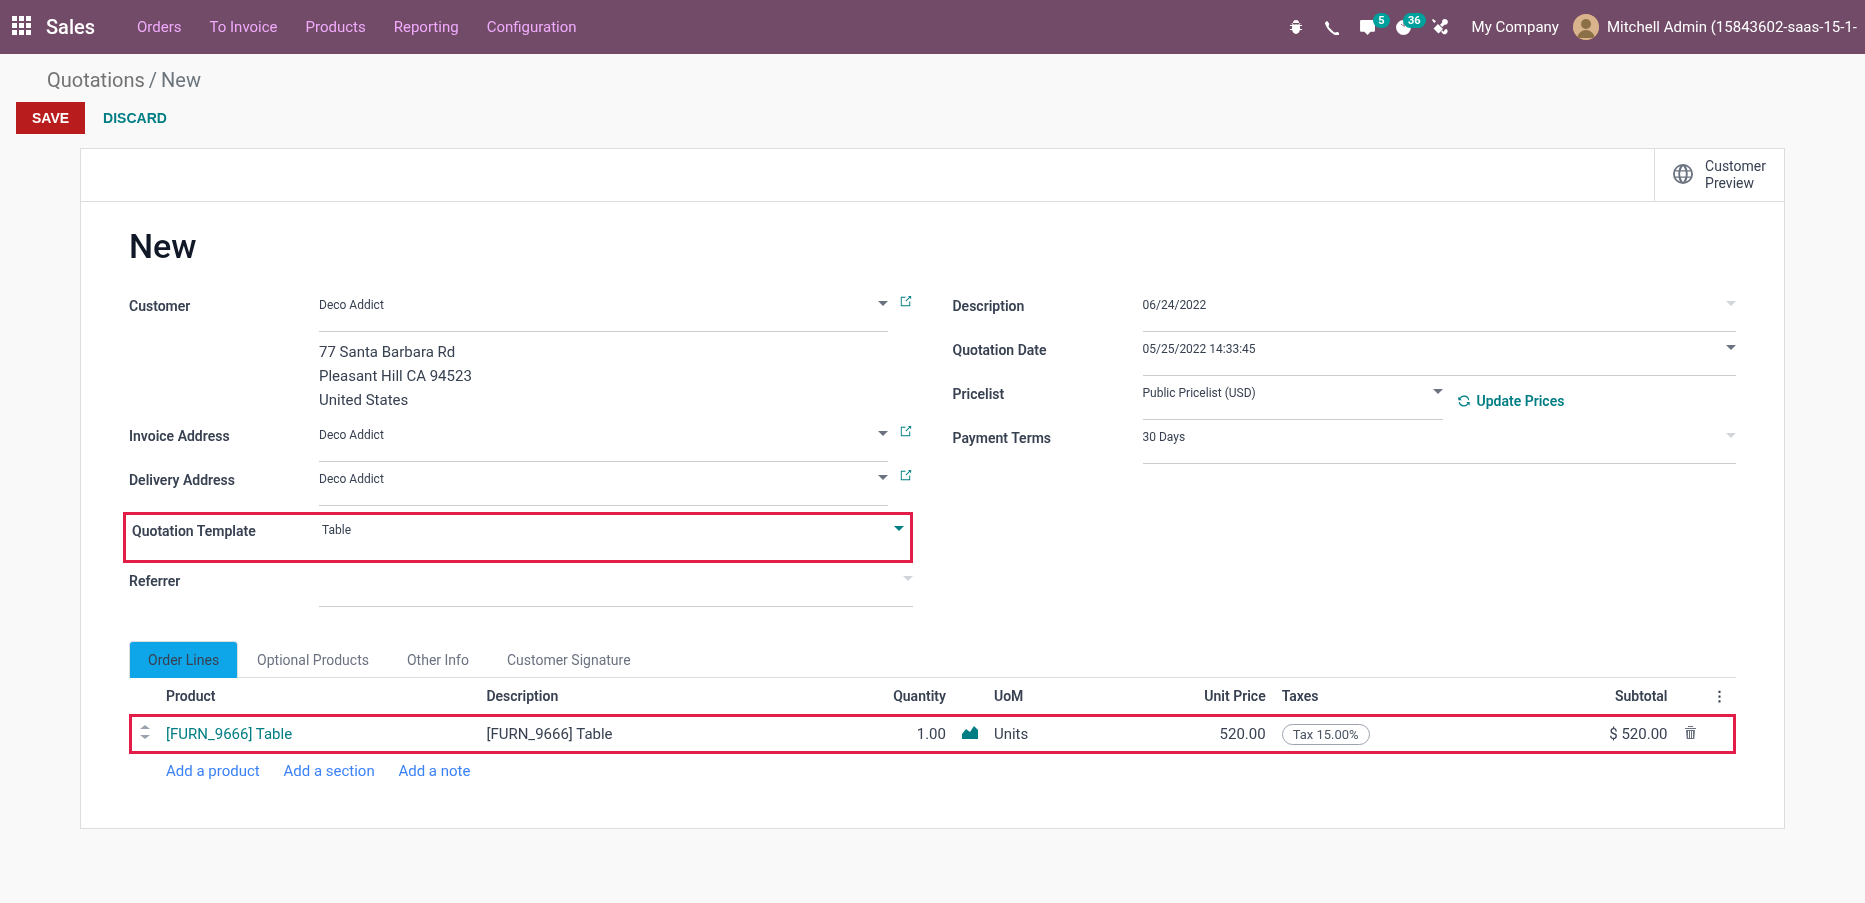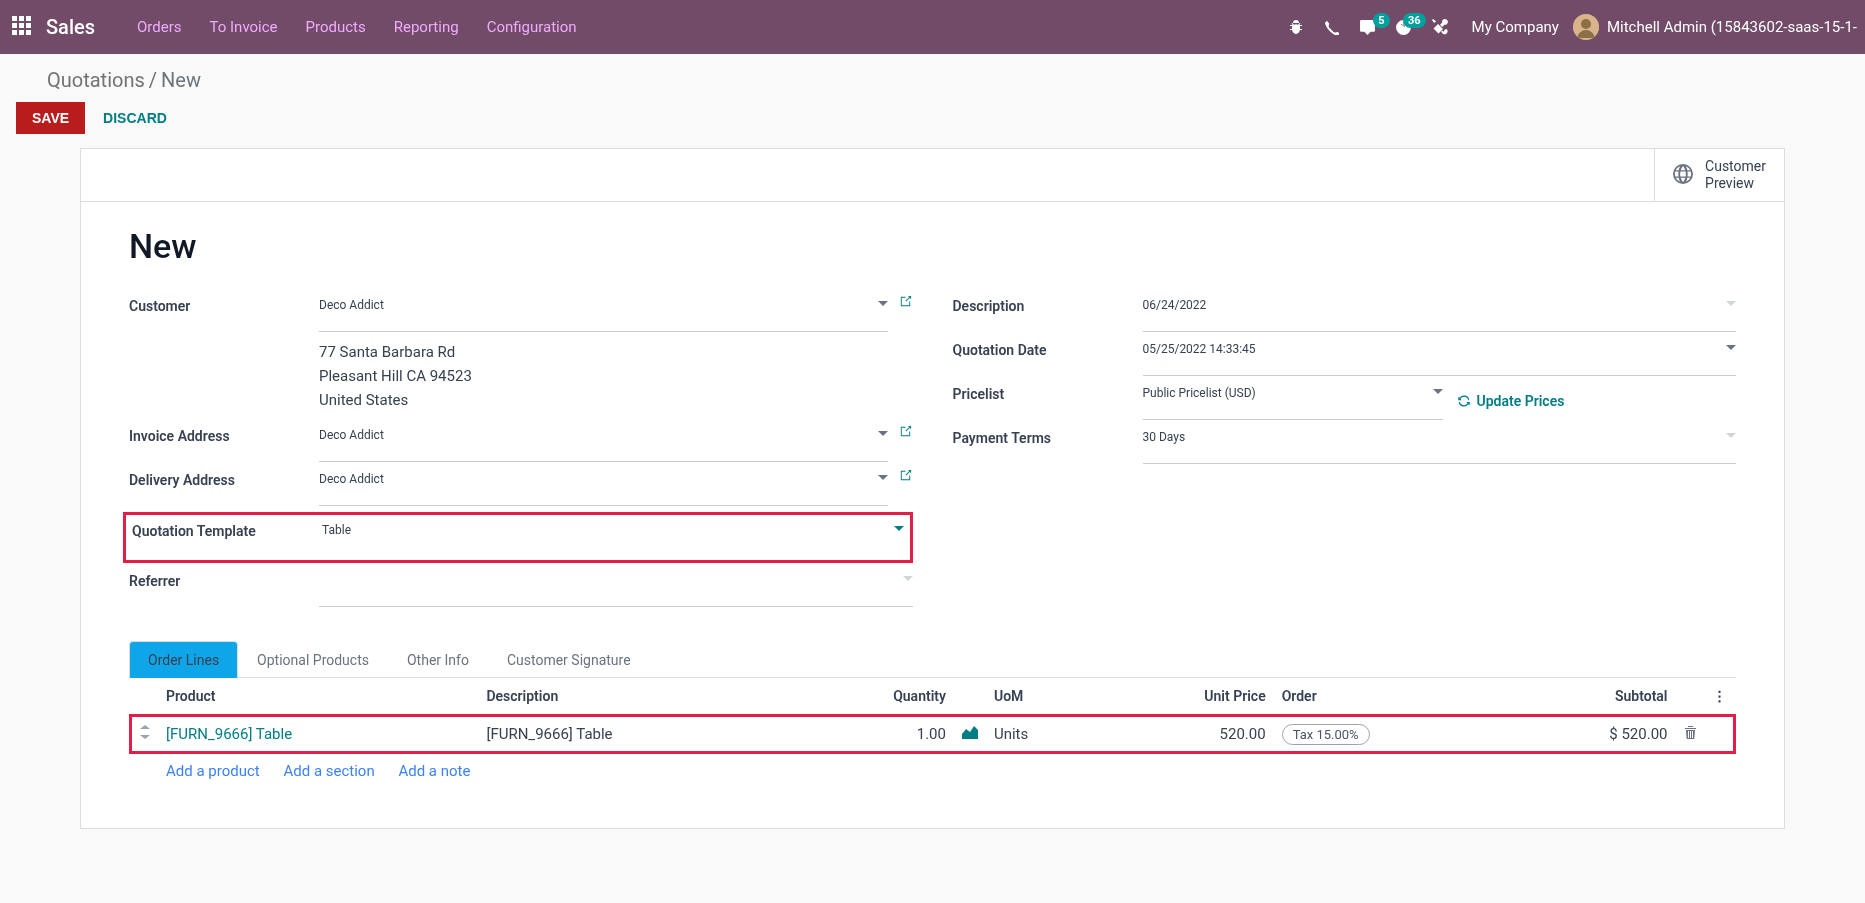--- a/index.html
+++ b/index.html
@@ -286,21 +286,21 @@
     <table class="lines">
       <thead>
           <tr>
         <th style="width:24px"></th>
         <th>Product</th>
         <th>Description</th>
         <th class="r">Quantity</th>
         <th style="width:30px"></th>
         <th>UoM</th>
         <th class="r">Unit Price</th>
-        <th>Order</th>
+        <th>Taxes</th>
         <th class="r">Subtotal</th>
         <th style="width:22px"></th>
         <th class="th-menu">⋮</th>
       </tr>
         </thead>
       <tbody>
         <tr class="row-highlight">
           <td class="drag-handle"><svg width="10" height="14" viewBox="0 0 10 14">
                 <path d="M0 4l5-4 5 4H0zm0 6h10l-5 4-5-4z"></path>
               </svg></td>

